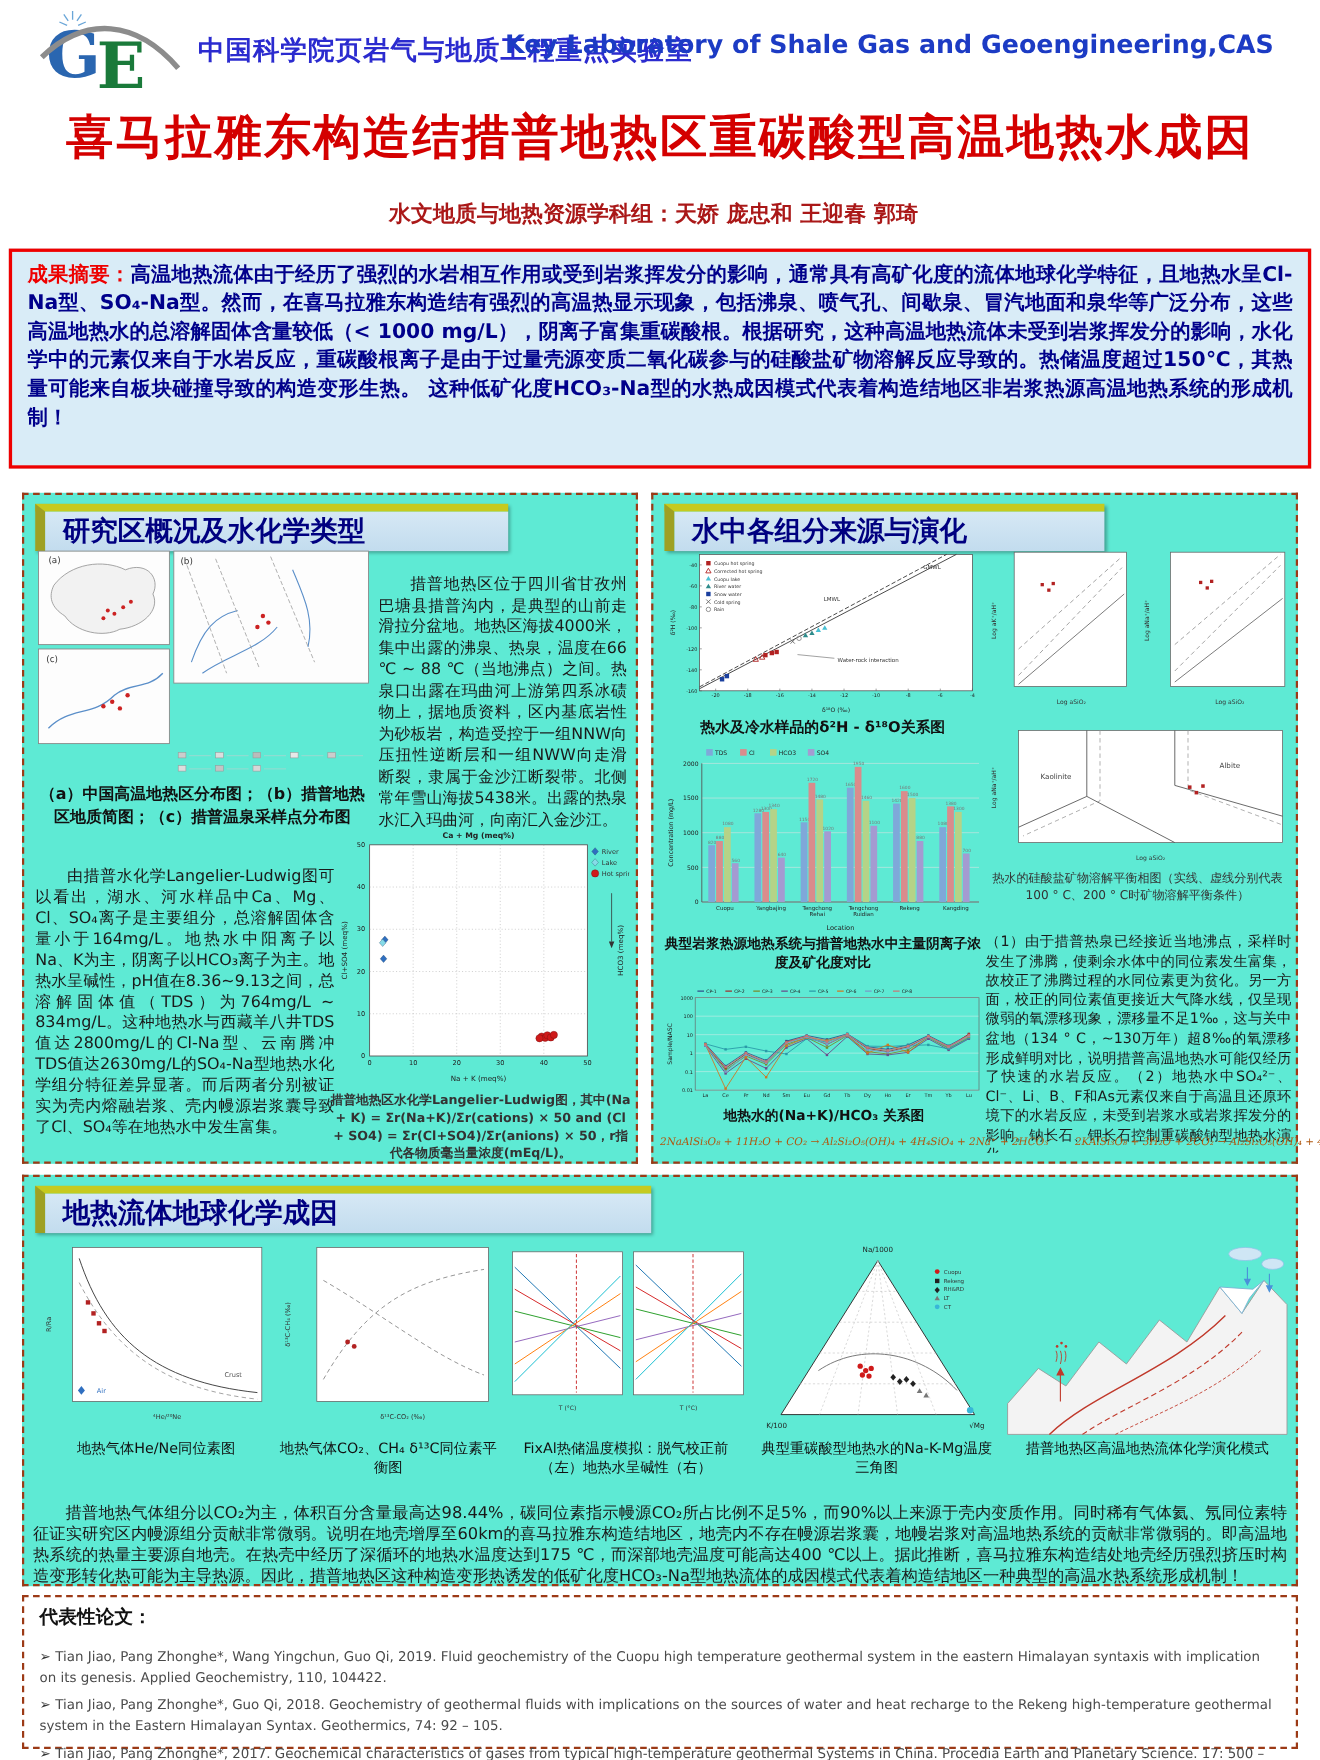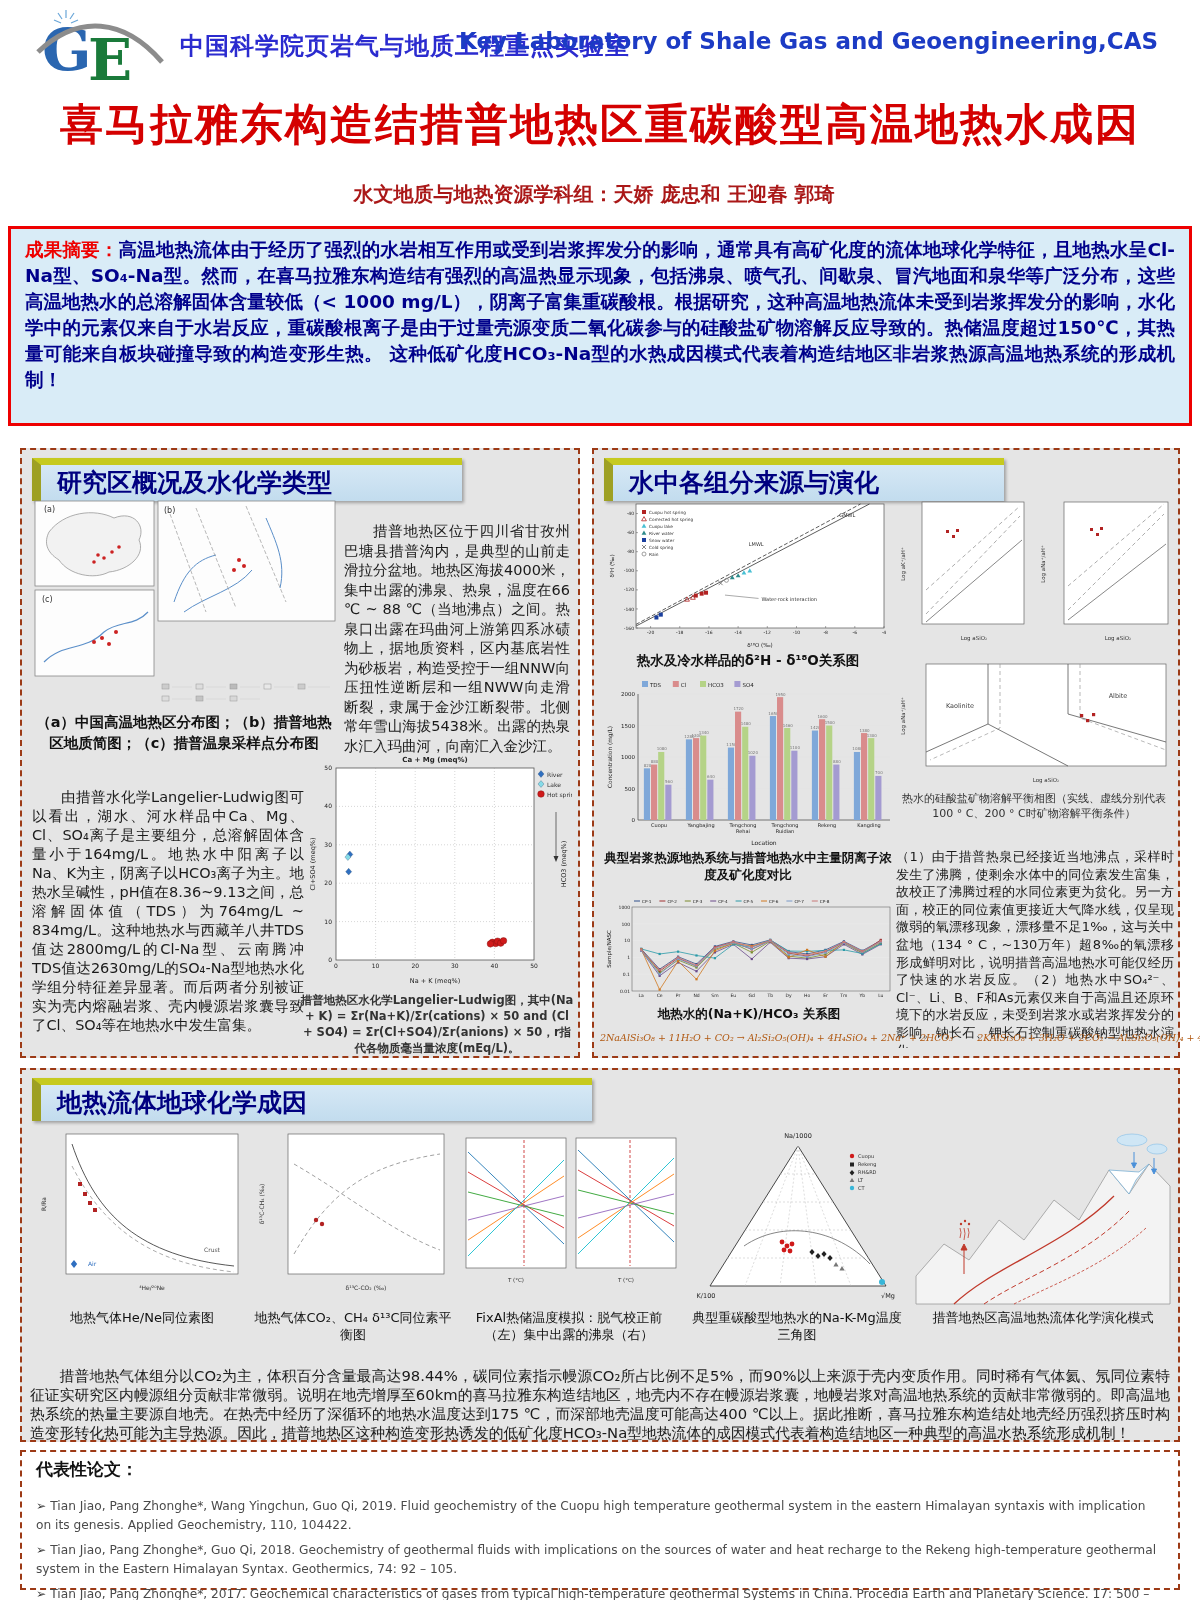--- a/index.html
+++ b/index.html
@@ -10,21 +10,21 @@
   .lab-cn{font-size:24px;color:#2b2bcf;font-weight:600;letter-spacing:1px;}
   .lab-en{font-size:23px;color:#1c3bc4;font-weight:bold;}
   .title{left:0;right:0;top:96px;text-align:center;font-size:43px;font-weight:bold;color:#d40000;letter-spacing:2px;}
   .authors{left:0;right:12px;top:181px;text-align:center;font-size:20px;font-weight:bold;color:#aa1818;}
   
   .abstract{left:8px;top:226px;width:1184px;height:200px;box-sizing:border-box;border:3px solid #ee0000;
             background:#d9ecf7;padding:8px 14px 6px;font-size:18.5px;line-height:26px;font-weight:bold;
             color:#00008b;text-align:justify;}
   .abstract .lead{color:#ee0000;}
   
-  .panel{border:2px dashed #9c3a16;background:#e5e5e5;box-sizing:border-box;}
+  .panel{border:2px dashed #9c3a16;background:#5eead4;box-sizing:border-box;}
   #panel-left{left:20px;top:448px;width:560px;height:610px;}
   #panel-right{left:592px;top:448px;width:588px;height:610px;}
   #panel-bottom{left:20px;top:1068px;width:1160px;height:374px;}
   #refs-box{left:20px;top:1450px;width:1160px;height:140px;border:2px dashed #9c3a16;box-sizing:border-box;
             padding:4px 14px;}
   .banner{position:absolute;background:linear-gradient(#d6e8f5,#c2dcee);color:#000080;font-weight:bold;
           font-size:25px;line-height:36px;padding:0 16px;white-space:nowrap;
           border-top:7px solid #c6ca1f;border-left:9px solid #9ea023;
           box-shadow:2px 2px 3px rgba(0,0,0,.3);box-sizing:border-box;}
   .jtext{text-align:justify;color:#1a1a1a;margin-top:20px;}
@@ -731,21 +731,21 @@
         <g fill="#c0392b">
             <circle cx="47" cy="100" r="1.2"></circle>
             <circle cx="51" cy="97" r="1.2"></circle>
             <circle cx="55" cy="100" r="1.2"></circle>
           </g>
       </svg>
     </div>
 
     <div class="abs figcap center caption" style="left:14px;width:212px;">地热气体He/Ne同位素图</div>
     <div class="abs figcap center caption" style="left:232px;width:198px;">地热气体CO₂、CH₄ δ¹³C同位素平衡图</div>
-    <div class="abs figcap center caption" style="left:436px;width:222px;">FixAl热储温度模拟：脱气校正前（左）集中出露的沸泉（右）</div>
+    <div class="abs figcap center caption" style="left:436px;width:222px;">FixAl热储温度模拟：脱气校正前（左）地热水呈碱性（右）</div>
     <div class="abs figcap center caption" style="left:664px;width:222px;">典型重碳酸型地热水的Na-K-Mg温度三角图</div>
     <div class="abs figcap center caption" style="left:892px;width:258px;">措普地热区高温地热流体化学演化模式</div>
 
     <div class="abs bparagraph jtext indent">措普地热气体组分以CO₂为主，体积百分含量最高达98.44%，碳同位素指示幔源CO₂所占比例不足5%，而90%以上来源于壳内变质作用。同时稀有气体氦、氖同位素特征证实研究区内幔源组分贡献非常微弱。说明在地壳增厚至60km的喜马拉雅东构造结地区，地壳内不存在幔源岩浆囊，地幔岩浆对高温地热系统的贡献非常微弱的。即高温地热系统的热量主要源自地壳。在热壳中经历了深循环的地热水温度达到175 ℃，而深部地壳温度可能高达400 ℃以上。据此推断，喜马拉雅东构造结处地壳经历强烈挤压时构造变形转化热可能为主导热源。因此，措普地热区这种构造变形热诱发的低矿化度HCO₃-Na型地热流体的成因模式代表着构造结地区一种典型的高温水热系统形成机制！</div>
   </div>
 
   <div id="refs-box" class="abs">
     <div class="refs-heading">代表性论文：</div>
     <div class="ref-item"><span class="bullet">➢</span><span>Tian Jiao, Pang Zhonghe*, Wang Yingchun, Guo Qi, 2019. Fluid geochemistry of the Cuopu high temperature geothermal system in the eastern Himalayan syntaxis with implication on its genesis. Applied Geochemistry, 110, 104422.</span></div>
     <div class="ref-item"><span class="bullet">➢</span><span>Tian Jiao, Pang Zhonghe*, Guo Qi, 2018. Geochemistry of geothermal fluids with implications on the sources of water and heat recharge to the Rekeng high-temperature geothermal system in the Eastern Himalayan Syntax. Geothermics, 74: 92 – 105.</span></div>

